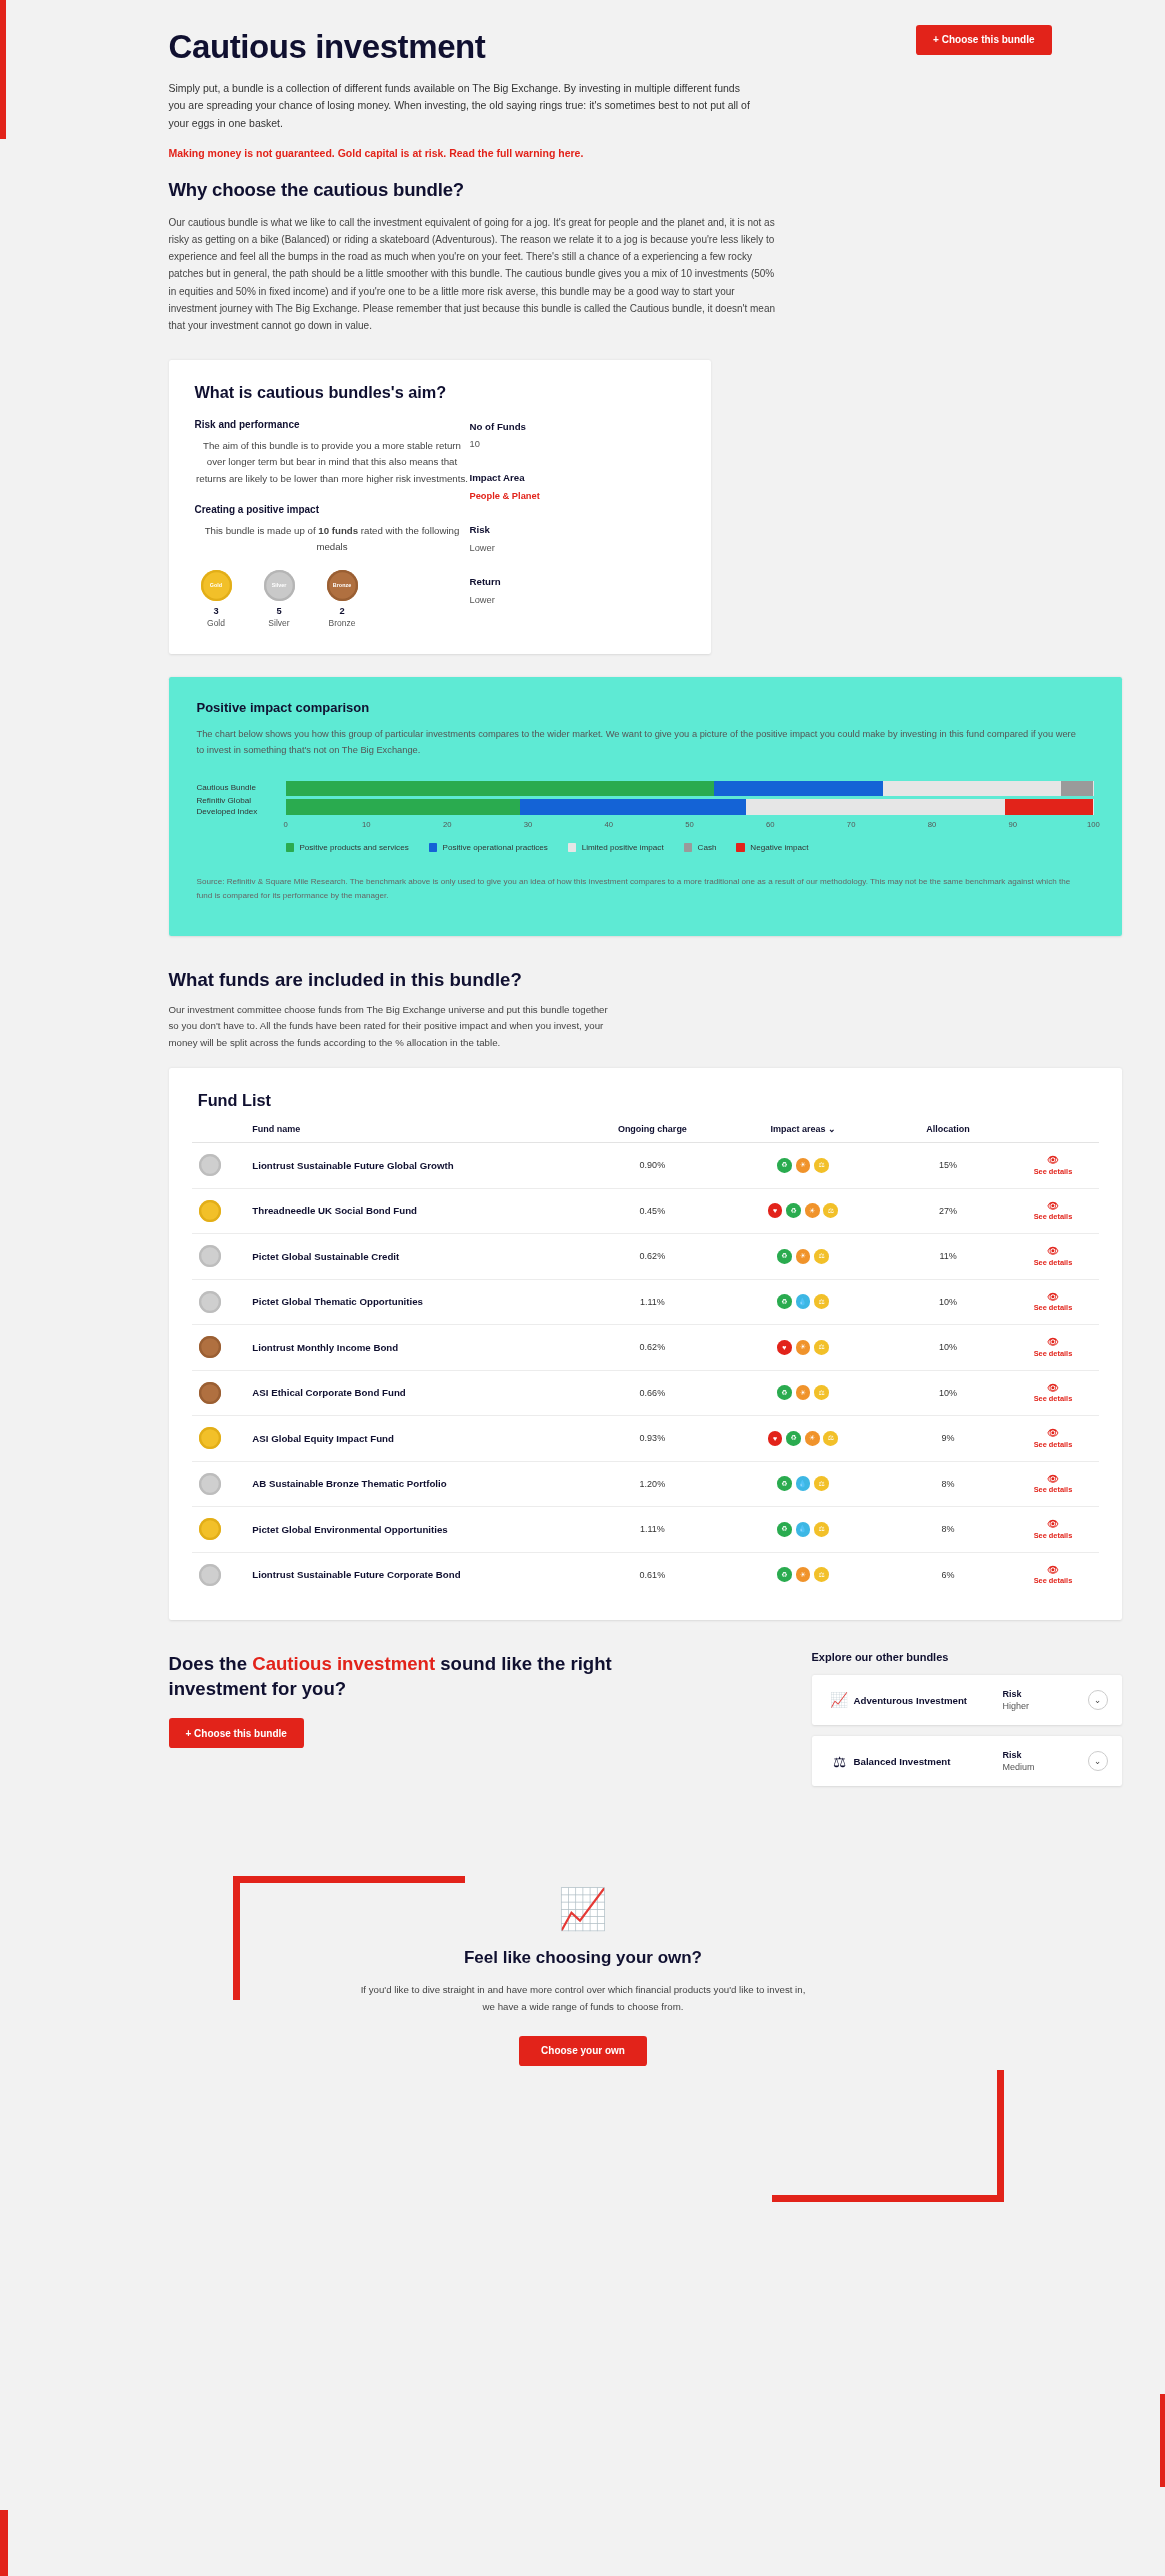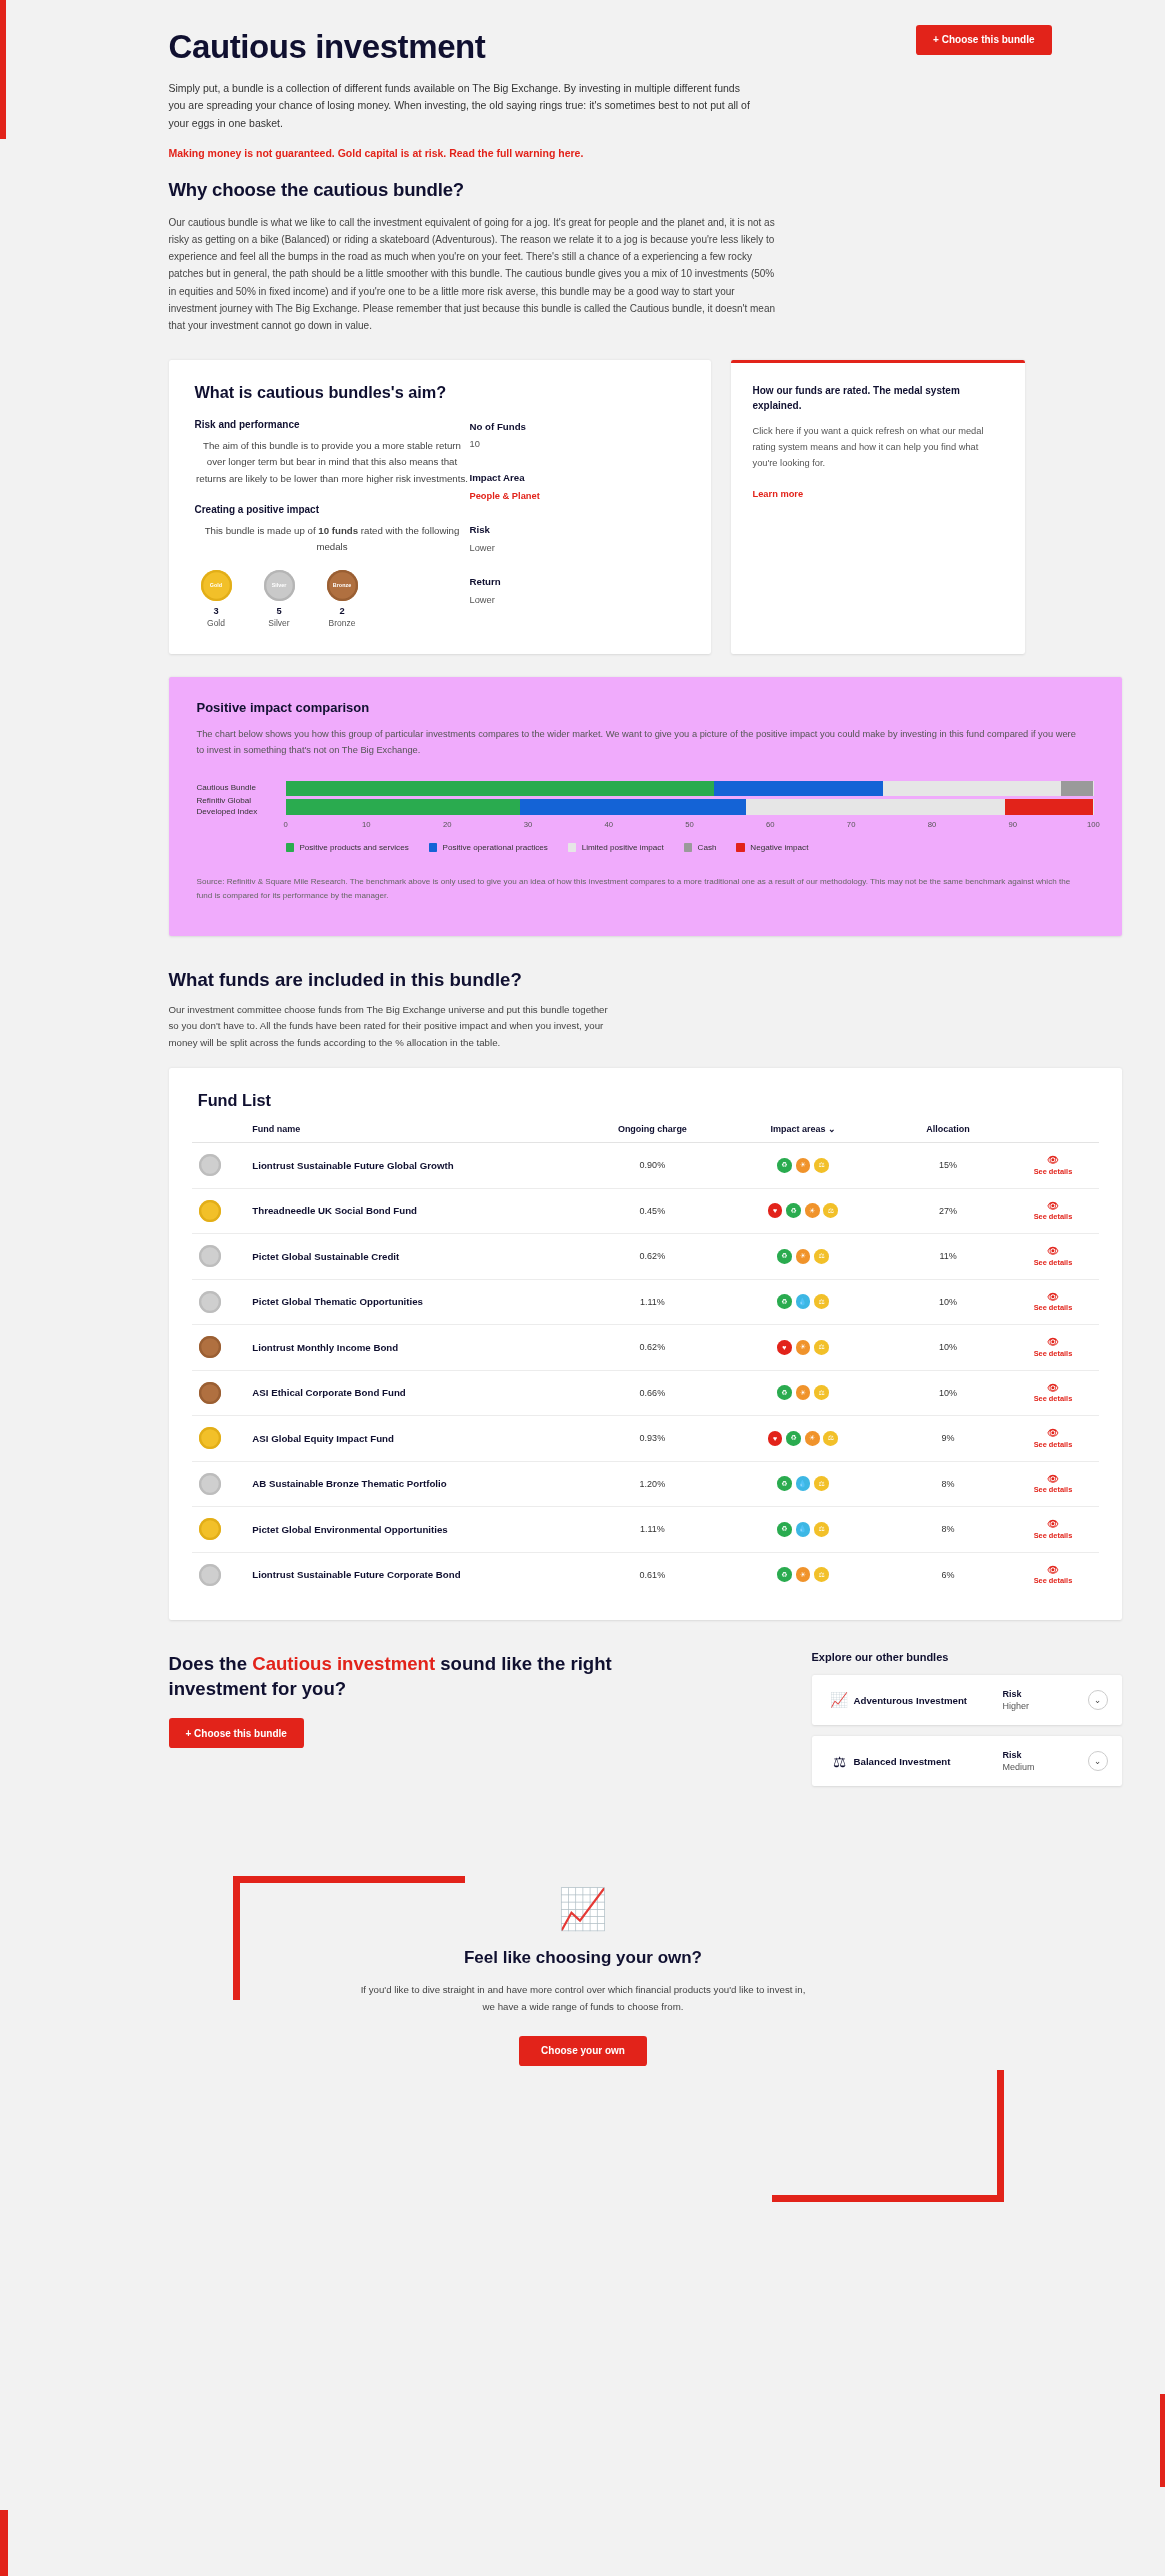--- a/index.html
+++ b/index.html
@@ -69,21 +69,21 @@
   .medal.bronze .disc { background:#b07040; box-shadow:inset 0 0 0 2.3px #9a5f33; }
   .medal .cnt { font-size:9.3px; font-weight:bold; color:#101030; }
   .medal .nm { font-size:8.5px; color:#555; margin-top:1.5px; }
 
   .card-rated { width:294px; padding:20px 22px 23px 22px; border-top:3.1px solid #e2231a; }
   .card-rated h4 { font-size:10px; font-weight:bold; margin:0 0 11px 0; line-height:1.5; color:#101030; }
   .card-rated p { font-size:9.3px; line-height:1.7; color:#555; margin:0 0 14px 0; }
   .link-red { color:#e2231a; font-size:9.3px; font-weight:bold; text-decoration:none; }
 
   
-  .impact-card { margin:23px 0 0 54px; width:953px; background:#f0abfc; border-radius:2.3px;
+  .impact-card { margin:23px 0 0 54px; width:953px; background:#5eead4; border-radius:2.3px;
                  box-shadow:0 0.8px 2.3px rgba(0,0,0,.10); padding:23px 28px 26px 28px; }
   .impact-card h3 { font-size:13px; font-weight:bold; margin:0 0 12.4px 0; color:#101030; }
   .impact-card .desc { font-size:9.3px; line-height:1.7; color:#555; width:883px; margin:0 0 22px 0; }
 
   .bars { }
   .bar-row { display:flex; align-items:center; }
   .bar-label { width:89px; font-size:8.1px; color:#333; line-height:1.35; padding-right:11px; text-align:left; }
   .bar-track { position:relative; height:15.5px; flex:1; display:flex; background:#e6e6e6; }
   .seg { height:100%; }
   .axis { display:flex; margin-left:89px; position:relative; height:14px; }
@@ -222,25 +222,20 @@
               <div class="aim-val">Lower</div>
             </div>
             <div class="aim-cell">
               <div class="aim-label">Return</div>
               <div class="aim-val">Lower</div>
             </div>
           </div>
         </div>
       </div>
 
-      <div class="card card-rated">
-        <h4>How our funds are rated. The medal system explained.</h4>
-        <p>Click here if you want a quick refresh on what our medal rating system means and how it can help you find what you're looking for.</p>
-        <a class="link-red" href="#">Learn more</a>
-      </div>
     </div>
 
     <div class="impact-card">
       <h3>Positive impact comparison</h3>
       <p class="desc">The chart below shows you how this group of particular investments compares to the wider market. We want to give you a picture of the positive impact you could make by investing in this fund compared if you were to invest in something that's not on The Big Exchange.</p>
 
       <div class="bars">
         <div class="bar-row">
           <div class="bar-label">Cautious Bundle</div>
           <div class="bar-track">

